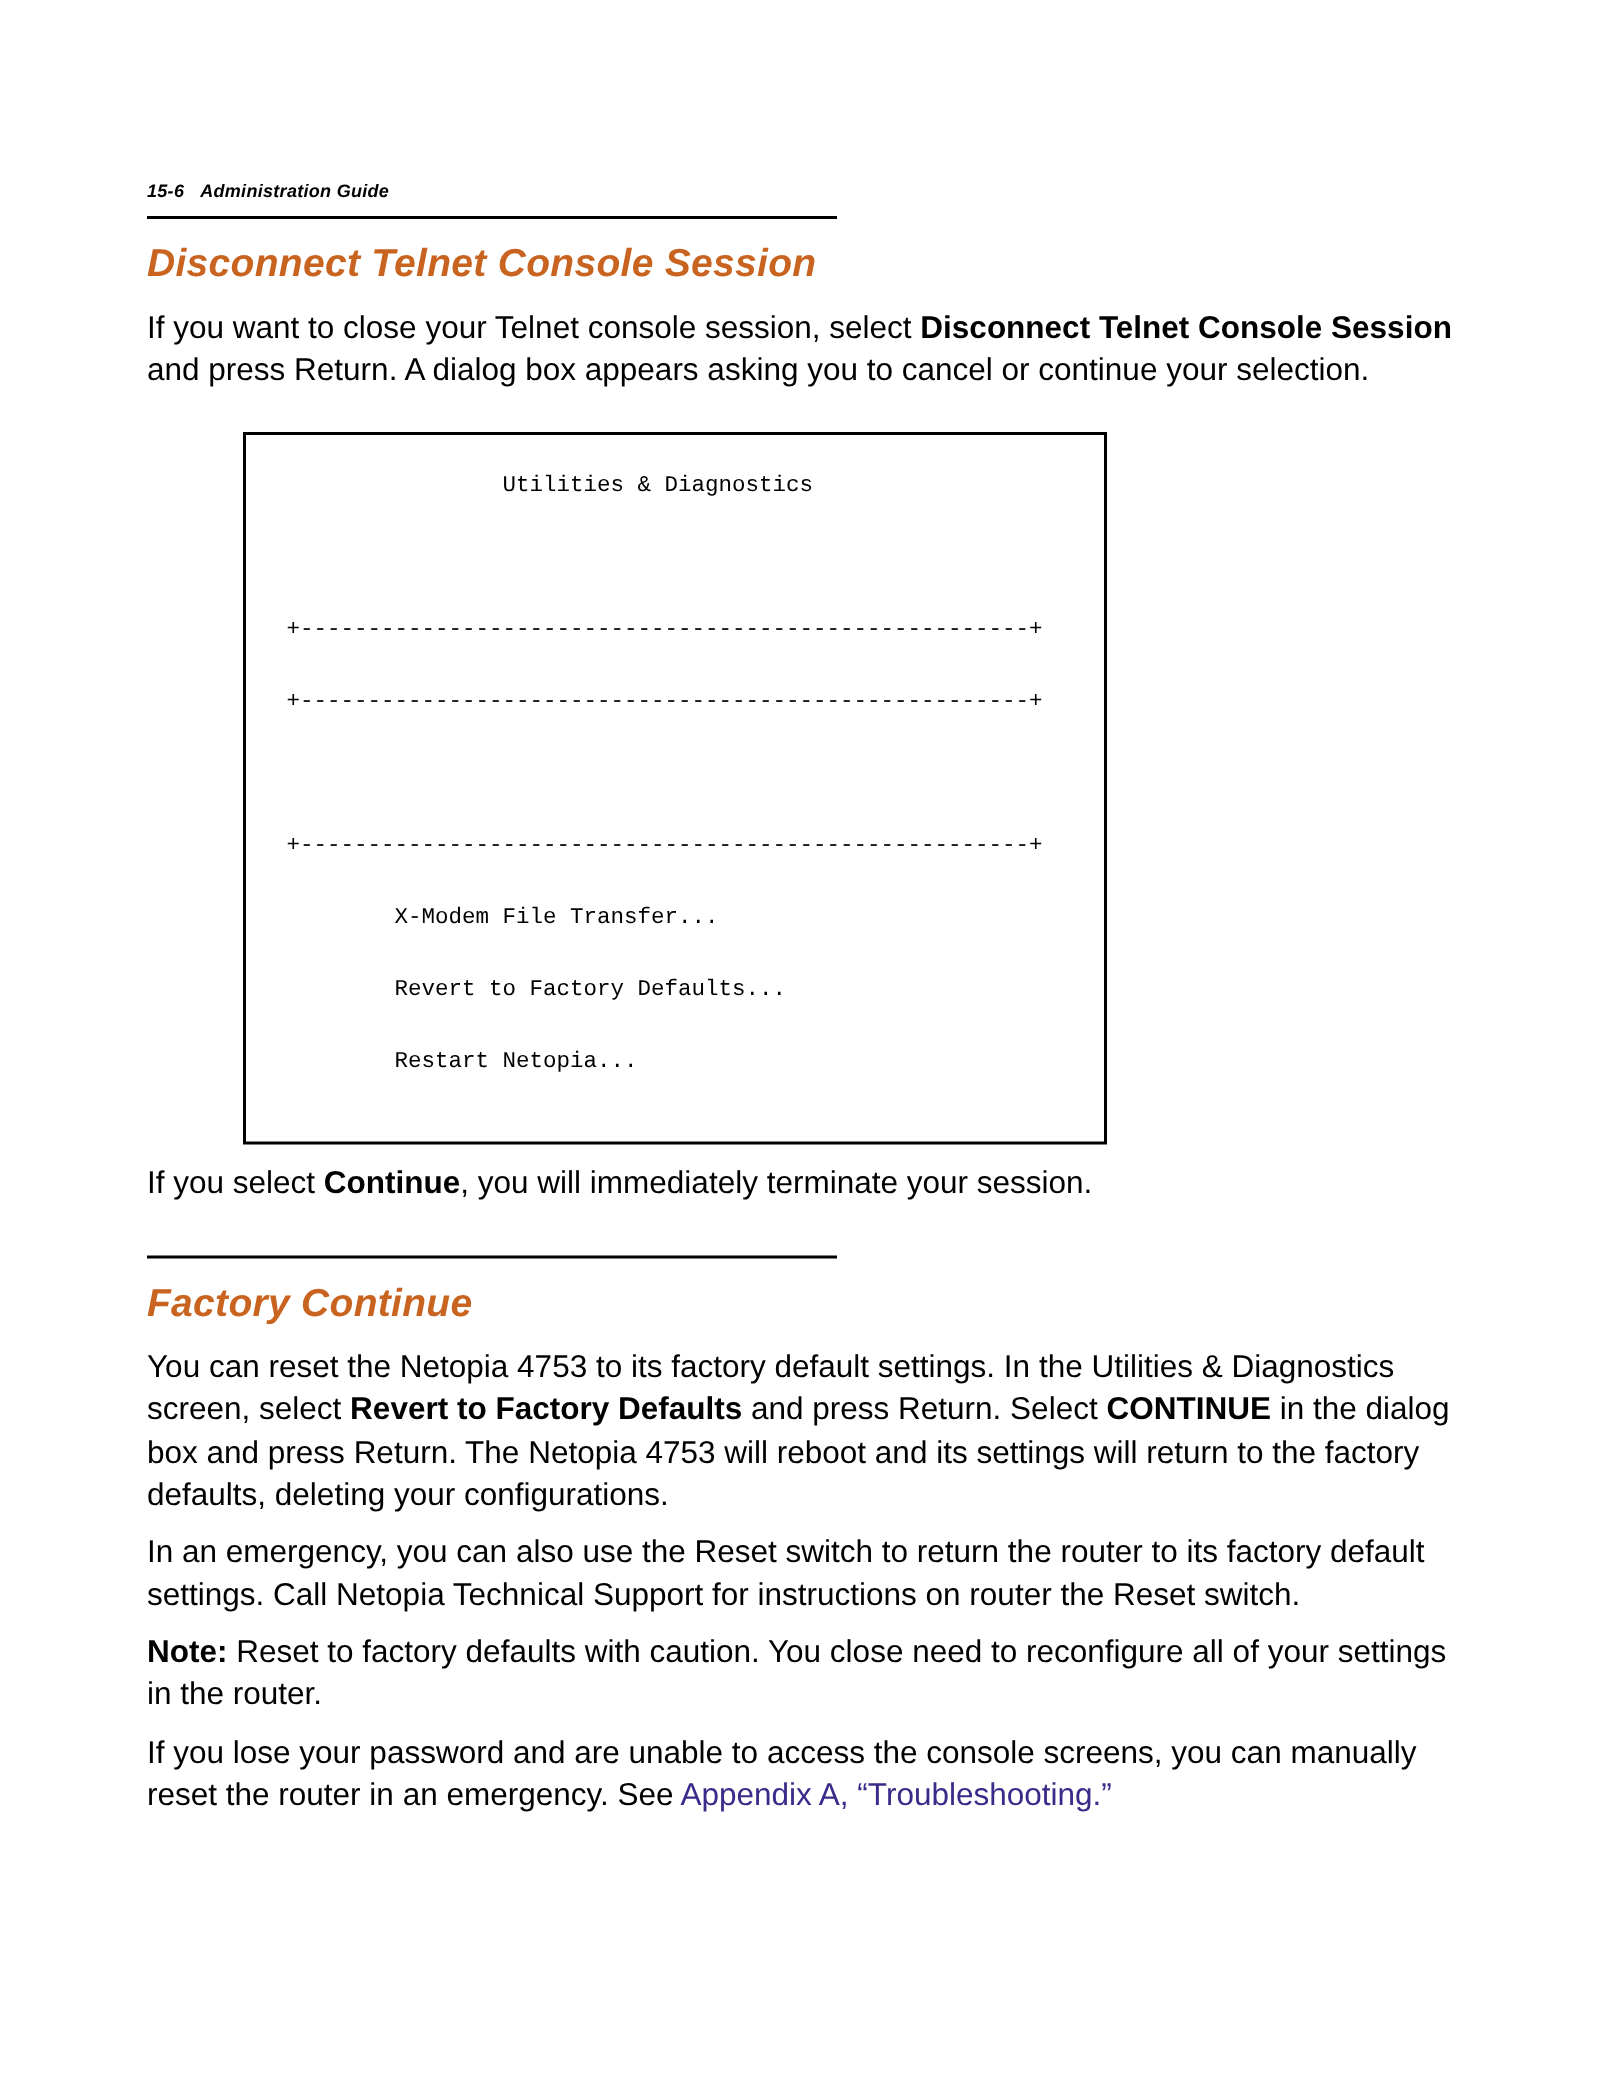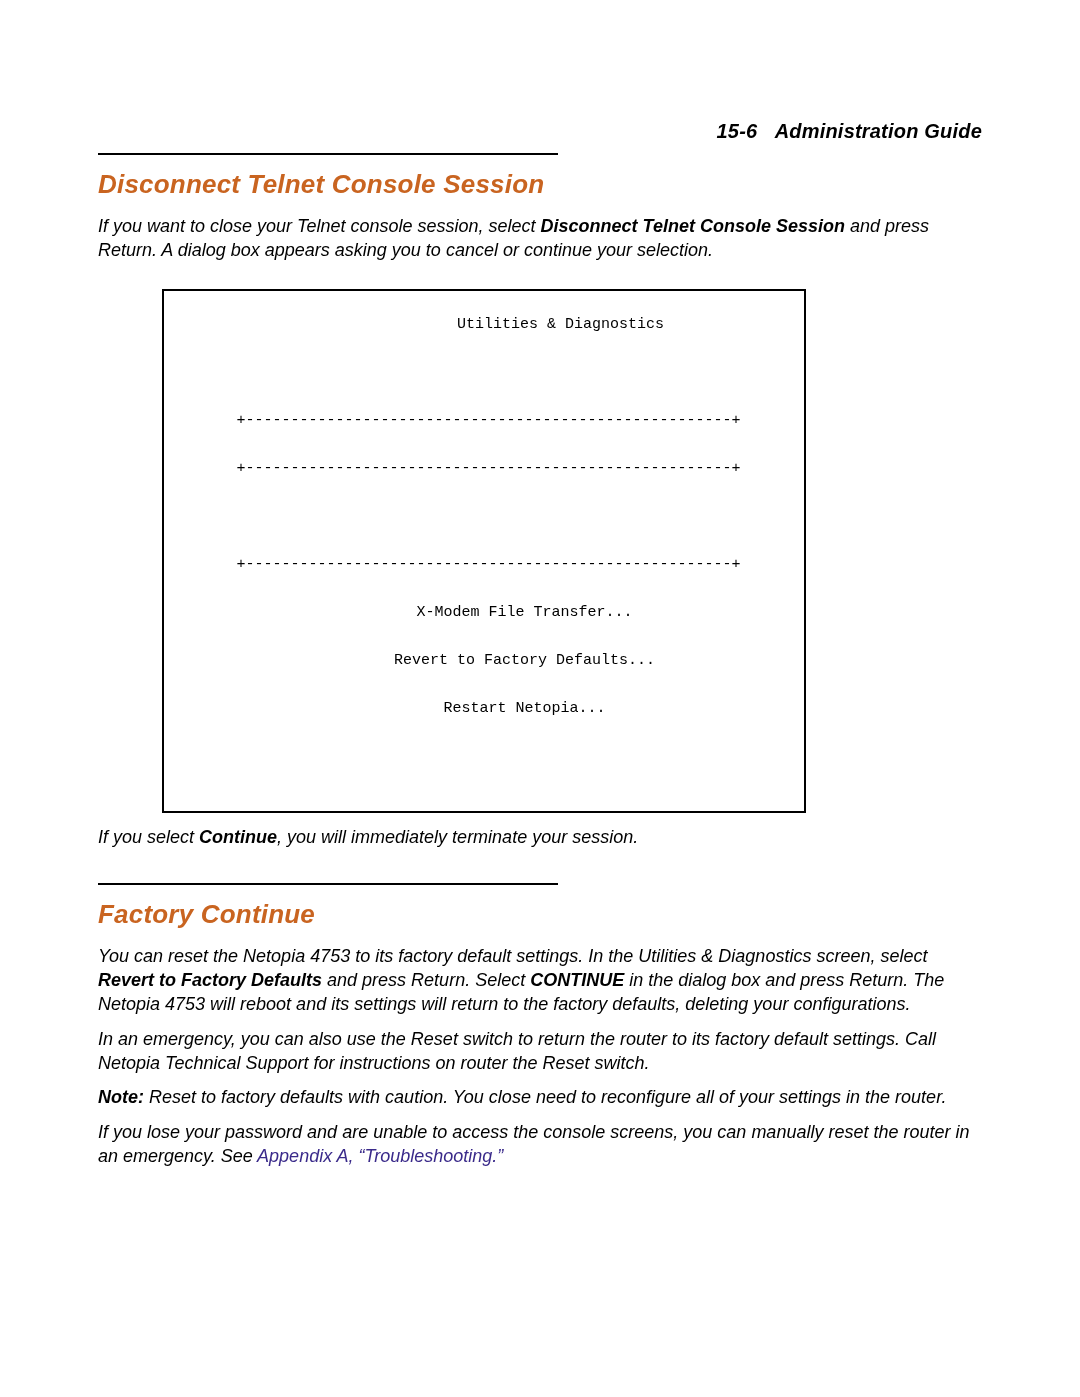--- a/index.html
+++ b/index.html
@@ -14,68 +14,65 @@
     color: #000;
     box-sizing: border-box;
   }
   .page {
     padding: 120px 98px 60px 98px;
   }
   .running-head {
     font-family: "Helvetica Neue", Helvetica, Arial, sans-serif;
     font-weight: 700;
     font-style: italic;
-    font-size: 20px;
+    font-size: 12px;
     margin-bottom: 6px;
     letter-spacing: 0.2px;
-    text-align: right;
   }
   .rule {
     width: 460px;
     height: 0;
     border-top: 2px solid #000;
     margin: 10px 0 14px 0;
   }
   h2.section {
     font-family: "Helvetica Neue", Helvetica, Arial, sans-serif;
     font-weight: 700;
     font-style: italic;
     font-size: 26px;
     color: #d2691e; 
     margin: 0 0 14px 0;
     letter-spacing: 0.2px;
   }
   p.body {
-    font-size: 18px;
+    font-size: 21px;
     line-height: 1.35;
     margin: 10px 0;
     color: #000;
-    font-style: italic;
   }
   p.body .bold {
     font-weight: 700;
   }
   a.appendix {
     color: #3a2a8a;
     text-decoration: none;
   }
   .terminal-wrap {
     margin: 26px 0 12px 64px;
   }
   .terminal {
     border: 2px solid #000;
-    width: 644px;
-    padding: 22px 18px 90px 18px;
+    width: 576px;
+    padding: 22px 18px 41px 18px;
     font-family: "Courier New", Courier, monospace;
     font-size: 15px;
     line-height: 1.6;
     white-space: pre;
     color: #000;
     box-sizing: border-box;
-    text-align: center;
   }
   .terminal .line {
     display: block;
   }
   .mono-btn {
     cursor: pointer;
   }
   
   h2.section { color: #c96420; }
 </style>

